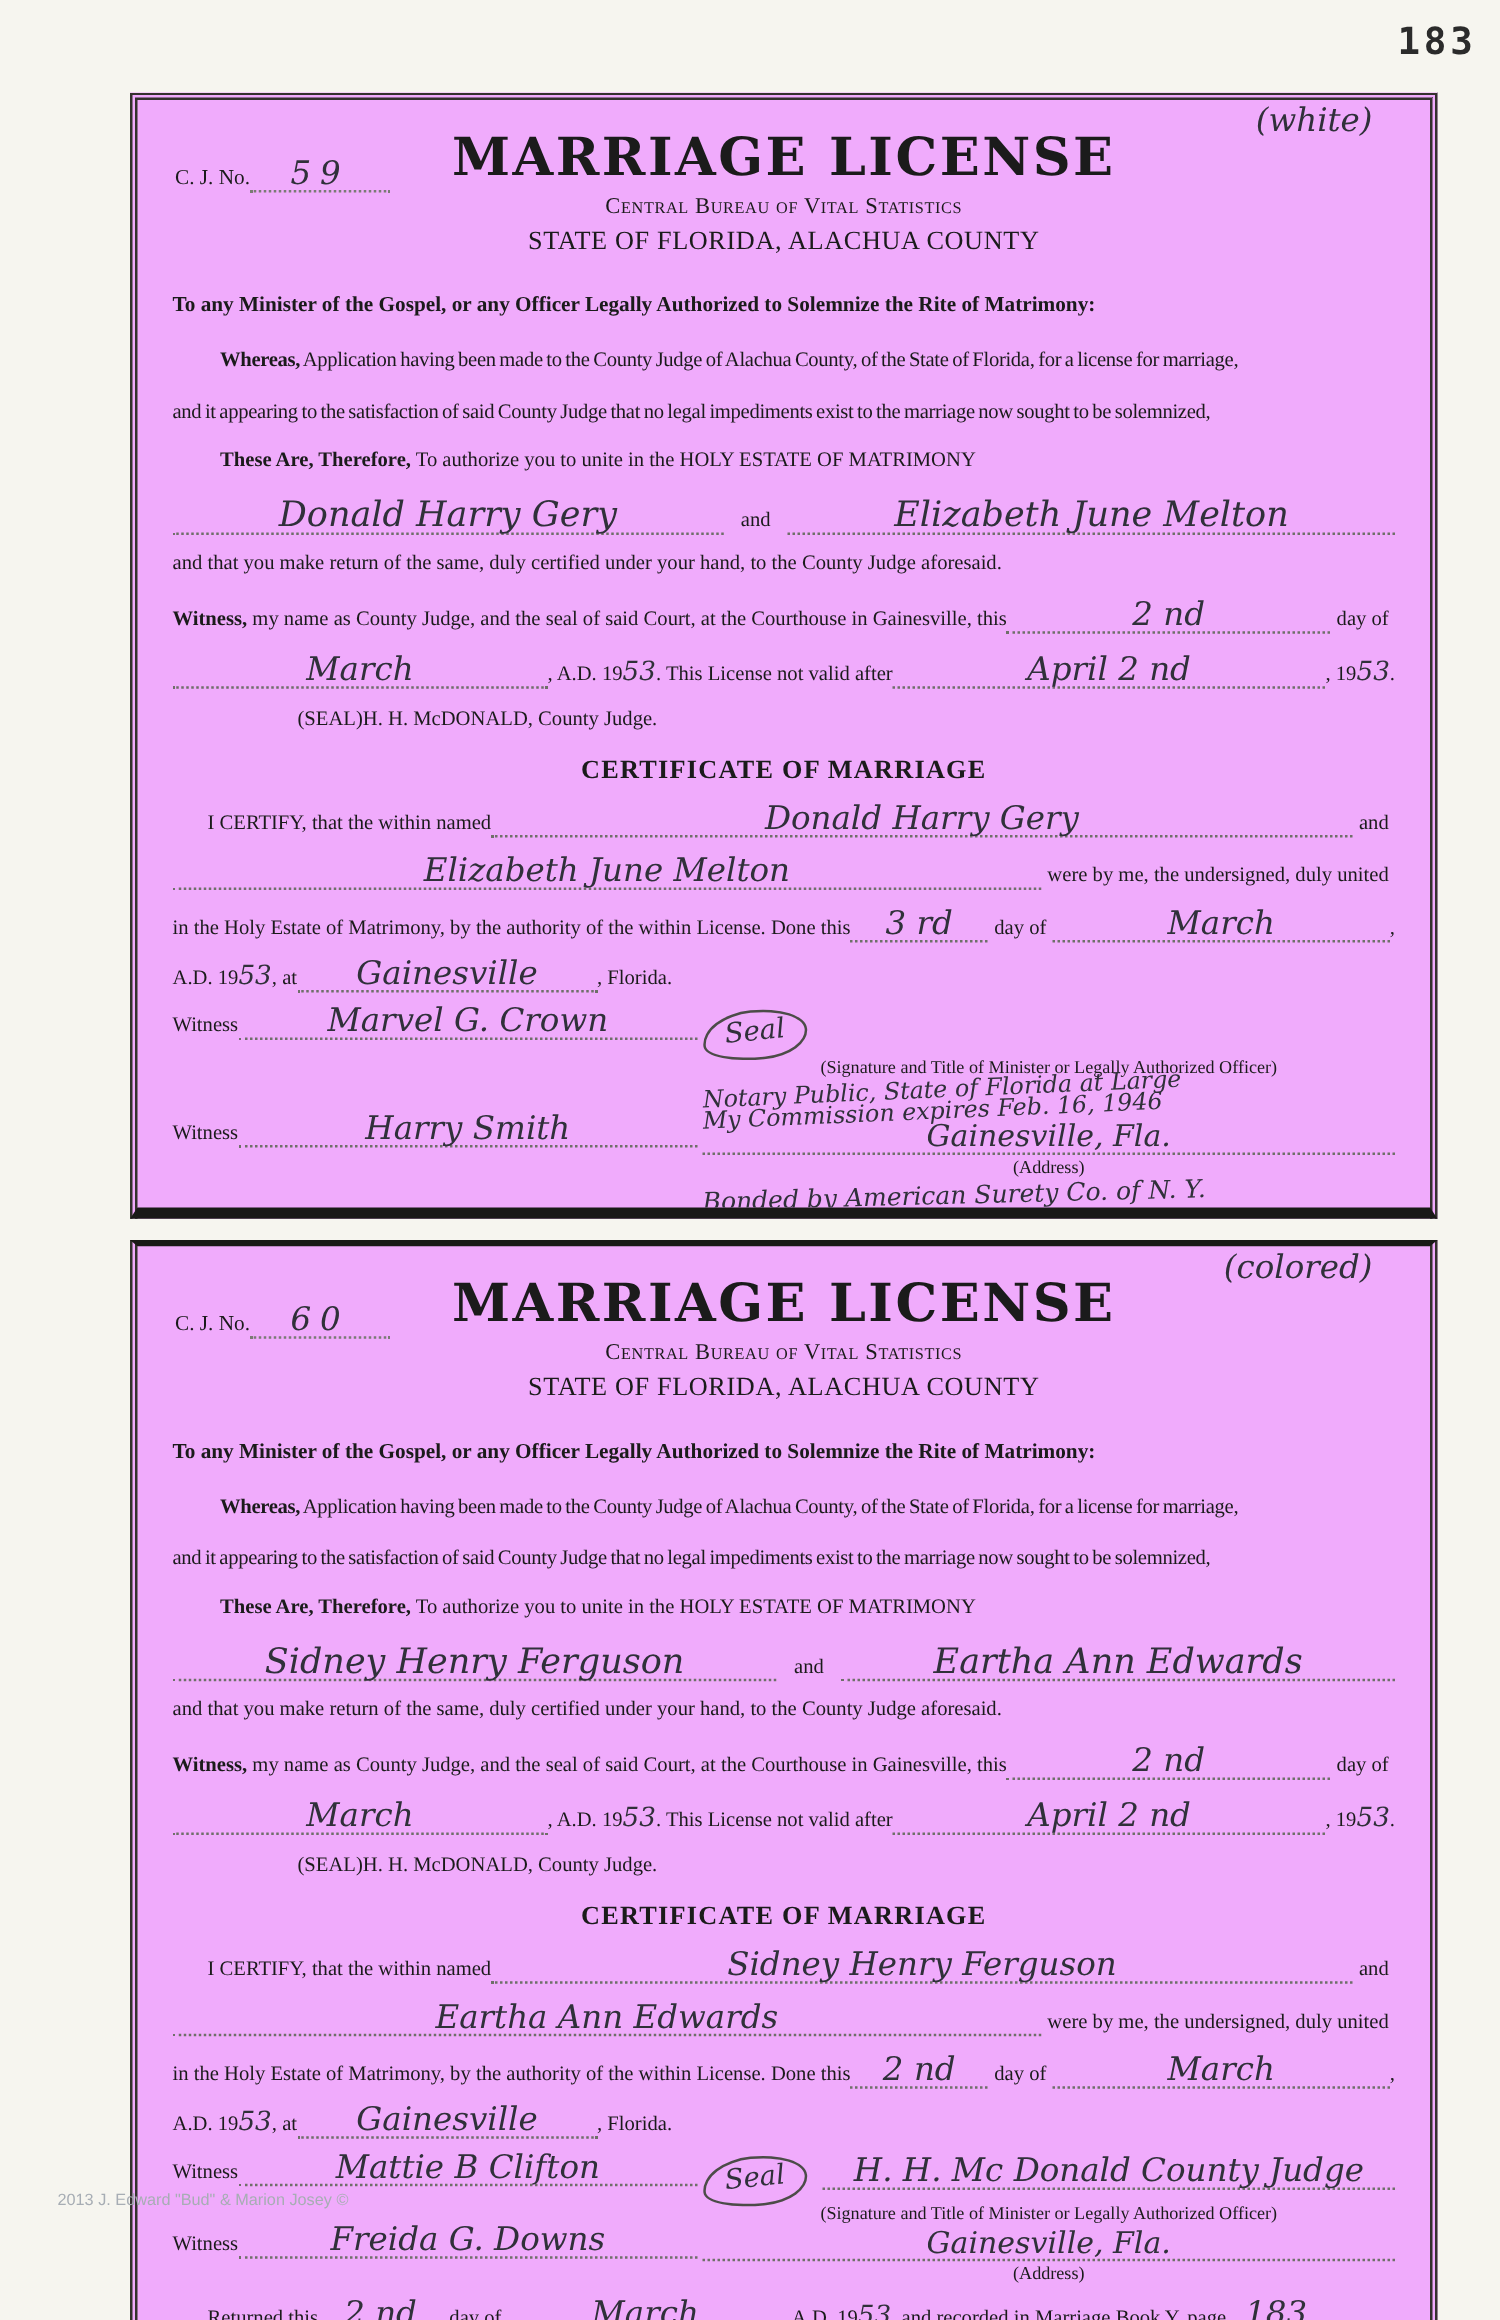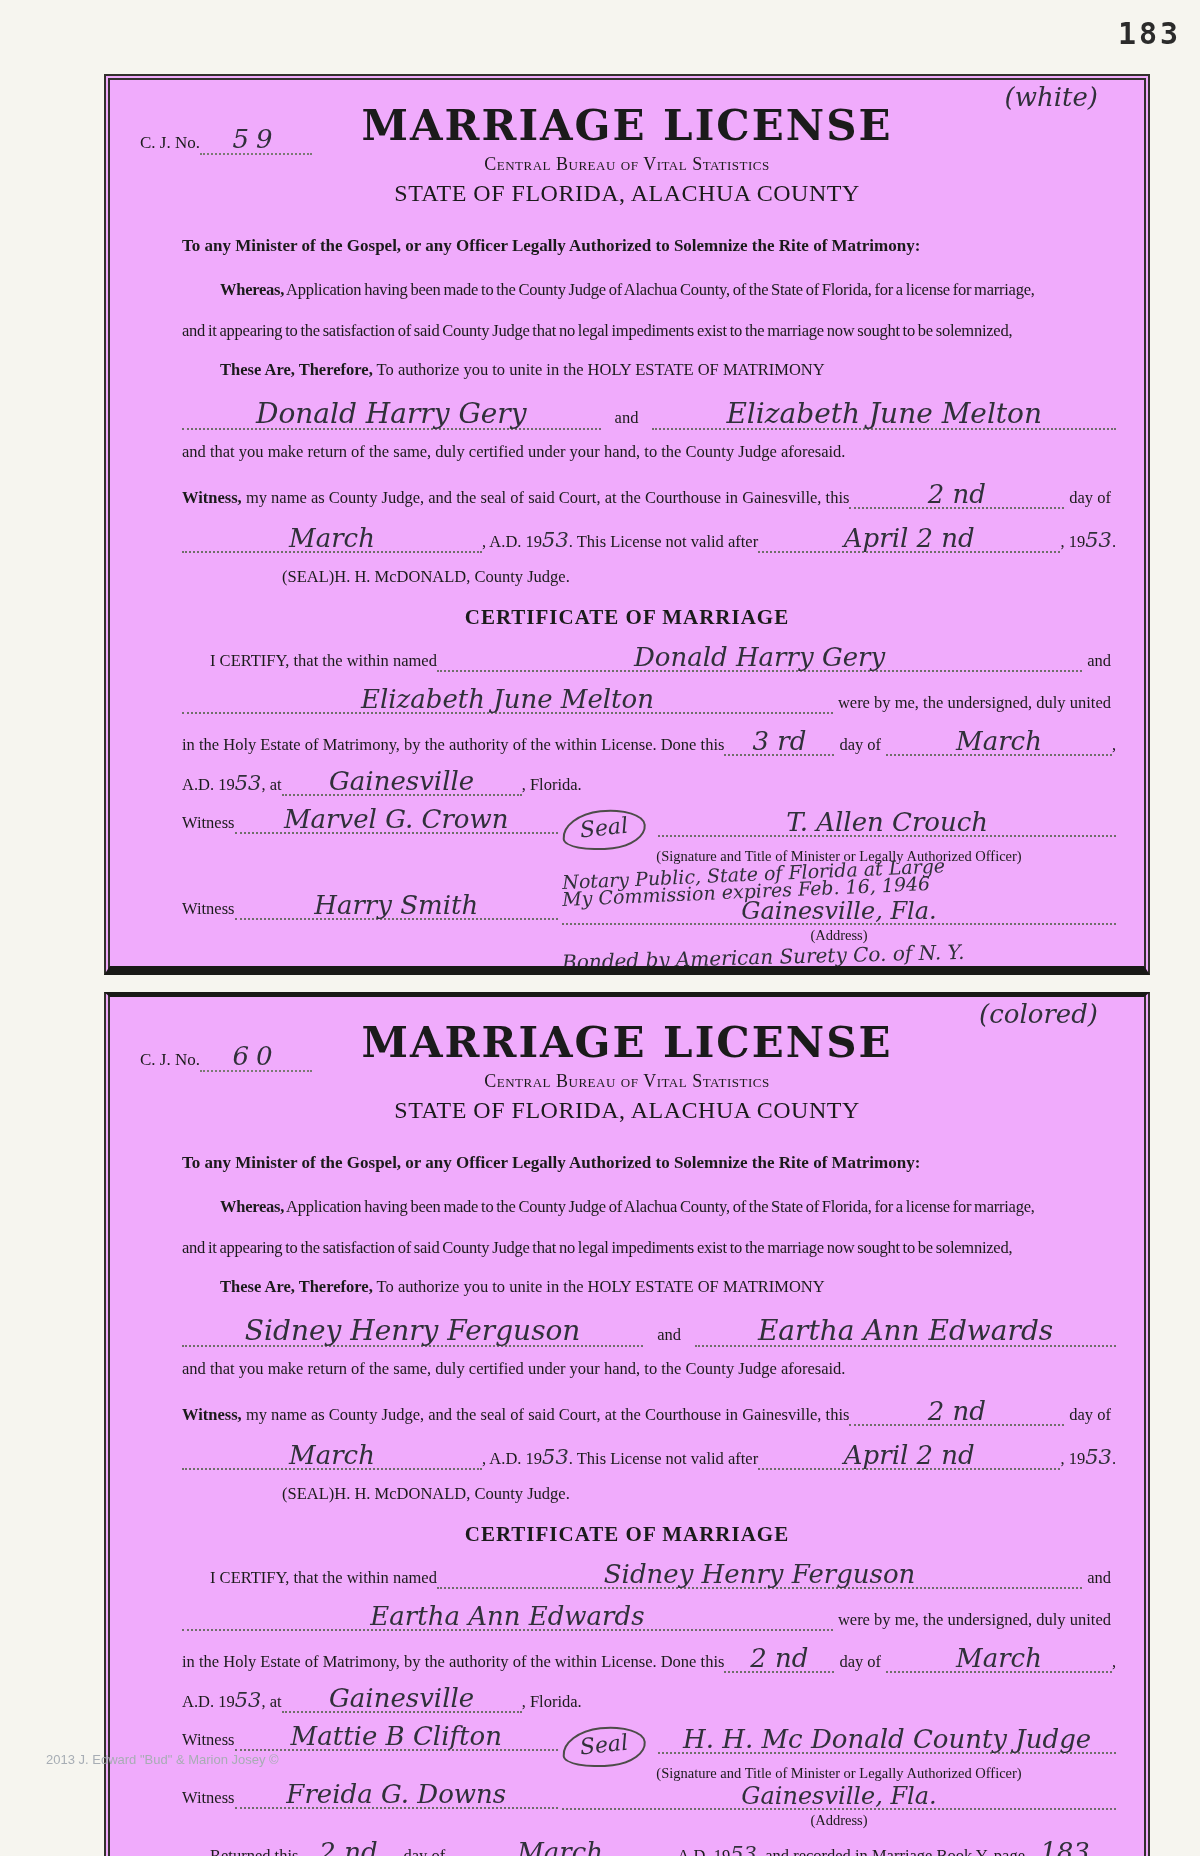--- a/index.html
+++ b/index.html
@@ -22,23 +22,23 @@
   #box2 { top:992px; height:900px; border-top:5px solid #191917; border-bottom:none; }
 
   .race-note { position:absolute; top:4px; right:46px; font-size:25px; }
   .cj { position:absolute; left:30px; top:46px; display:flex; align-items:baseline; font-size:17px; }
   .cjfill { display:inline-block; min-width:112px; border-bottom:2px dotted #7a7a74; text-align:center; }
   .cjval { letter-spacing:7px; }
 
   .hdr { text-align:center; padding-top:24px; }
   .title { font-family:"DejaVu Serif", serif; font-weight:bold; font-size:42px; letter-spacing:2px; line-height:1.05; }
   .bureau { font-variant:small-caps; font-size:18px; letter-spacing:.5px; margin-top:6px; }
-  .statecounty { font-size:24px; letter-spacing:.5px; margin-top:5px; }
-
-  .p, .fl { font-size:16.5px; line-height:1.25;margin-left:44px; }
+  .statecounty { font-size:21px; letter-spacing:.5px; margin-top:5px; }
+
+  .p, .fl { font-size:16.5px; line-height:1.25; }
   .p { white-space:nowrap; }
   .fl { display:flex; align-items:baseline; white-space:nowrap; }
   .tight { letter-spacing:-0.25px; word-spacing:-1px; }
   .salutation { font-weight:bold; font-size:17px; }
   .indent { text-indent:38px; }
   .padl { padding-left:28px; }
   b { font-weight:bold; }
 
   .hw { font-family:"DejaVu Serif", serif; font-style:italic; color:#30303a; font-size:26px; line-height:1; }
   .hwlg { font-size:28px; }
@@ -194,23 +194,20 @@
         <div class="fl wit2">
           <span>Witness</span>
           <span class="fill fgrow">
               <span class="hw">Harry Smith</span>
             </span>
         </div>
       </div>
       <div class="wright">
         <div class="offrow">
           <span class="sealbubble hw">Seal</span>
-          <span class="fill fgrow">
-              <span class="hw">T. Allen Crouch</span>
-            </span>
         </div>
         <div class="caption">(Signature and Title of Minister or Legally Authorized Officer)</div>
         <div class="hw notary">Notary Public, State of Florida at Large</div>
         <div class="hw notary n2">My Commission expires Feb. 16, 1946</div>
         <div class="addrrow"><span class="hw addr">Gainesville, Fla.</span></div>
         <div class="caption">(Address)</div>
         <div class="hw bonded">Bonded by American Surety Co. of N. Y.</div>
       </div>
     </div>
 

